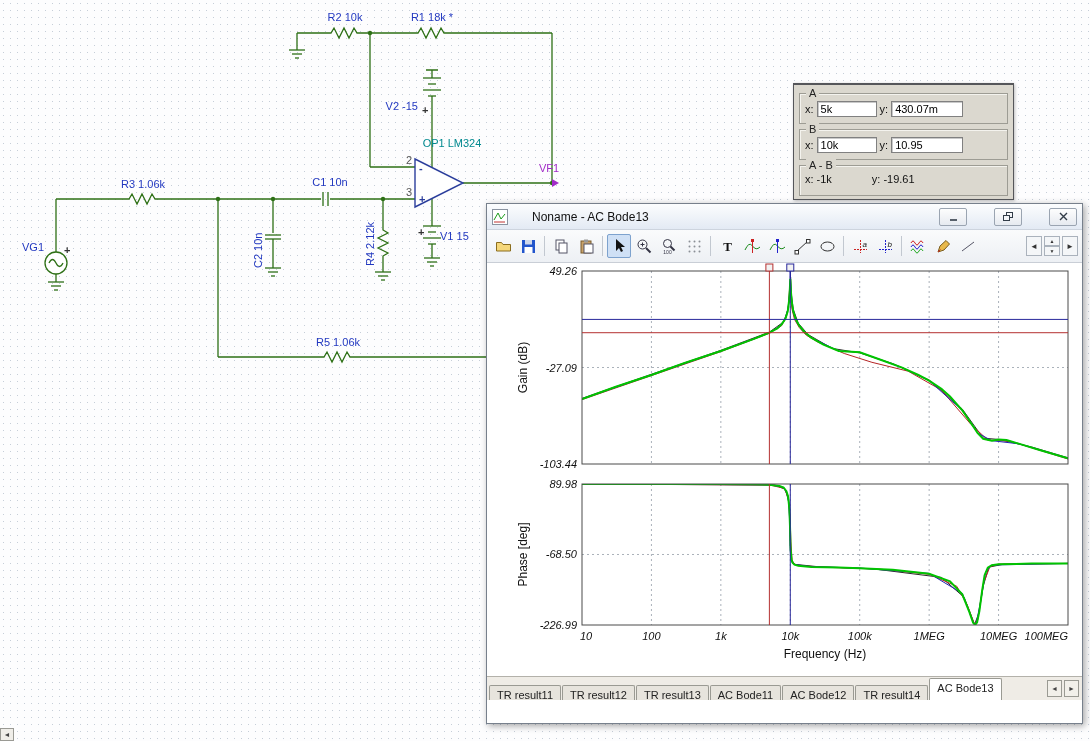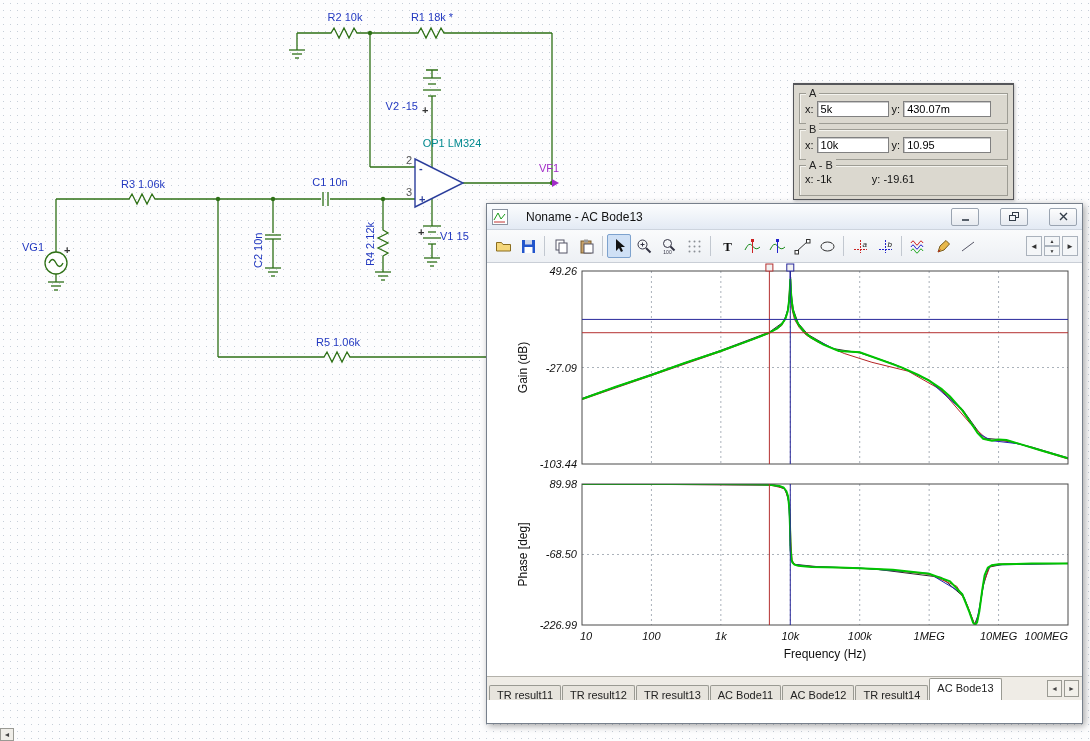--- a/index.html
+++ b/index.html
@@ -24,27 +24,27 @@
   .mpanel{position:absolute;left:793px;top:83px;width:221px;height:117px;background:#dbd8cf;
     border:1px solid #55565a;border-top-width:2px;box-shadow:1px 1px 3px rgba(0,0,0,.25);z-index:5;}
   .grp{position:absolute;left:5px;width:209px;height:31px;border:1px solid #9d9c94;
     box-shadow:inset 1px 1px 0 #f4f3ee;}
   .grp-a{top:8px}.grp-b{top:44px}.grp-ab{top:80px}
   .grp-legend{position:absolute;top:-7px;left:6px;background:#dbd8cf;padding:0 3px;font-size:11px;color:#222;}
   .mp-row{position:absolute;top:7px;left:5px;right:4px;display:flex;align-items:center;font-size:11px;gap:3px;color:#111;}
   .mp-input{height:16px;border:1px solid #808080;background:#fff;
     font:11px "Liberation Sans",sans-serif;padding:0 3px;
     box-shadow:inset 1px 1px 0 #c9c9c9;}
-  .w1{width:72px}.w2{width:88px}
+  .w1{width:60px}.w2{width:72px}
   .ab-gap{width:34px;display:inline-block;}
   
   .bode{position:absolute;left:486px;top:203px;width:597px;height:521px;background:#fff;
     border:1px solid #77808c;box-shadow:2px 2px 7px rgba(0,0,0,.35);z-index:10;}
   .titlebar{height:26px;background:linear-gradient(#fcfdfe,#e3eaf4);border-bottom:1px solid #cdd4de;
-    display:flex;align-items:center;padding:0 5px;gap:18px;font-size:12px;color:#111;}
+    display:flex;align-items:center;padding:0 5px;gap:24px;font-size:12px;color:#111;}
   .title-text{flex:0 0 auto;}
   .tb-spacer{flex:1;}
   .win-btn{width:28px;height:18px;border:1px solid #9aa4b1;border-radius:2px;
     background:linear-gradient(#fdfdfd,#e6eaf0);display:flex;align-items:center;justify-content:center;margin-left:3px;}
   .menubar{height:23px;background:#eff2f7;display:flex;align-items:center;font-size:12px;padding-left:3px;color:#111;border-bottom:1px solid #e2e6ec;}
   .menu-item{padding:3px 9px;}
   .toolbar{height:33px;background:linear-gradient(#fafbfc,#edf0f4);border-bottom:1px solid #c9ced6;
     display:flex;align-items:center;padding:0 4px;gap:1px;}
   .tbtn{width:24px;height:24px;display:flex;align-items:center;justify-content:center;border:1px solid transparent;border-radius:2px;}
   .tbtn.pressed{background:#cfe0f5;border-color:#7da2ce;}

